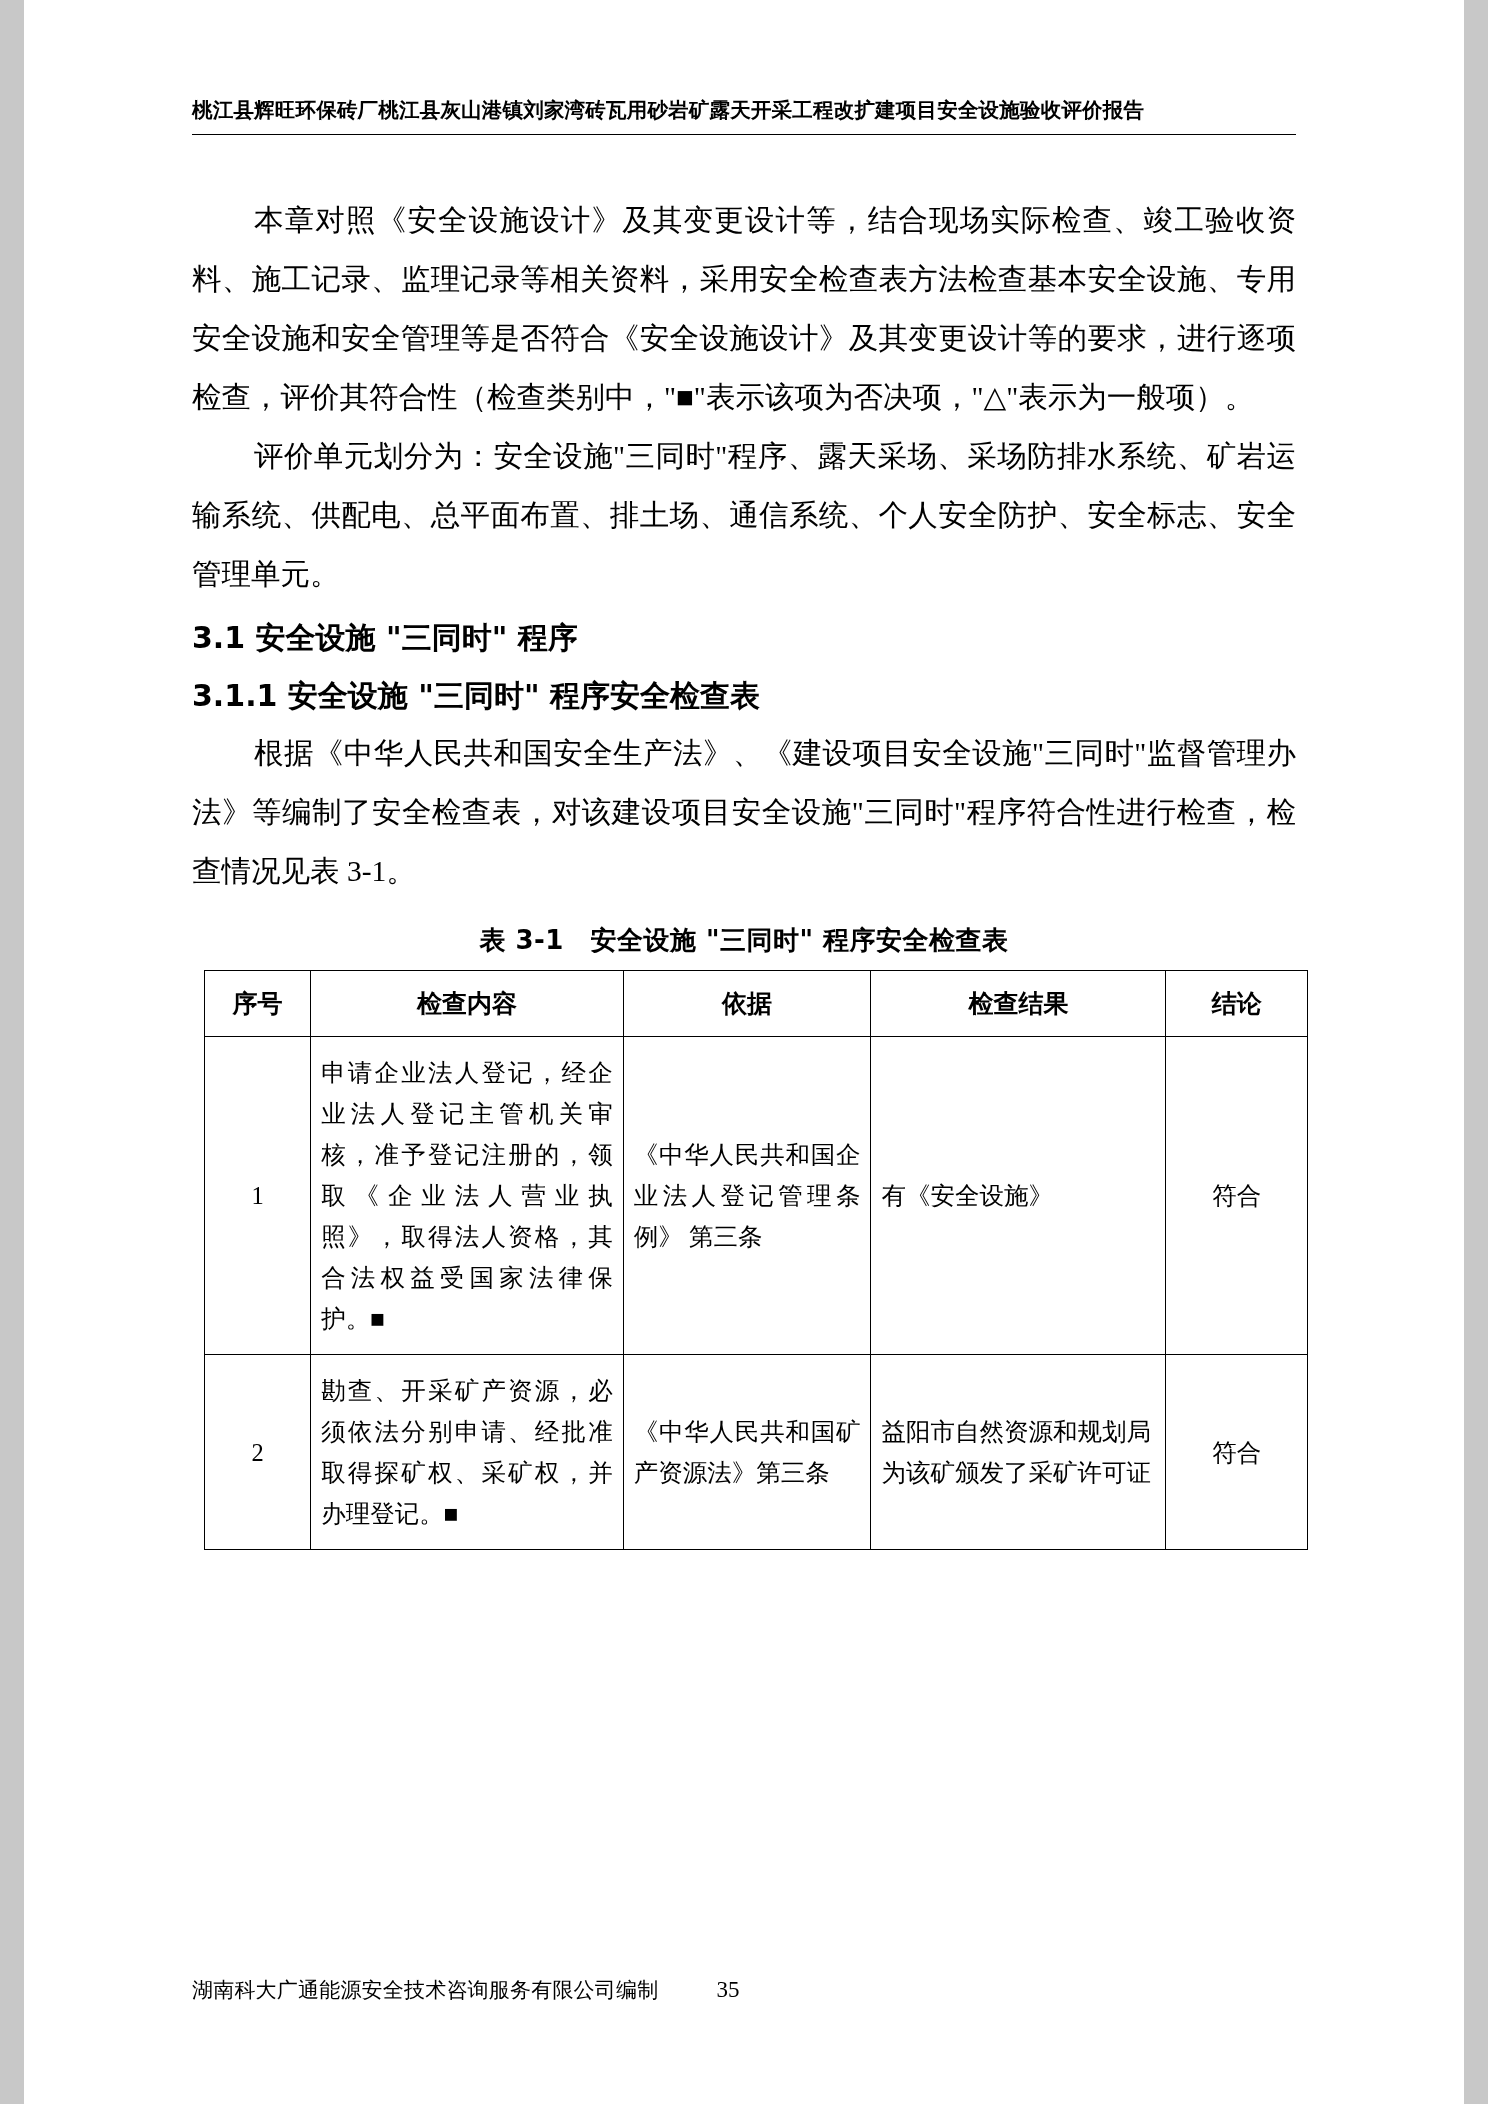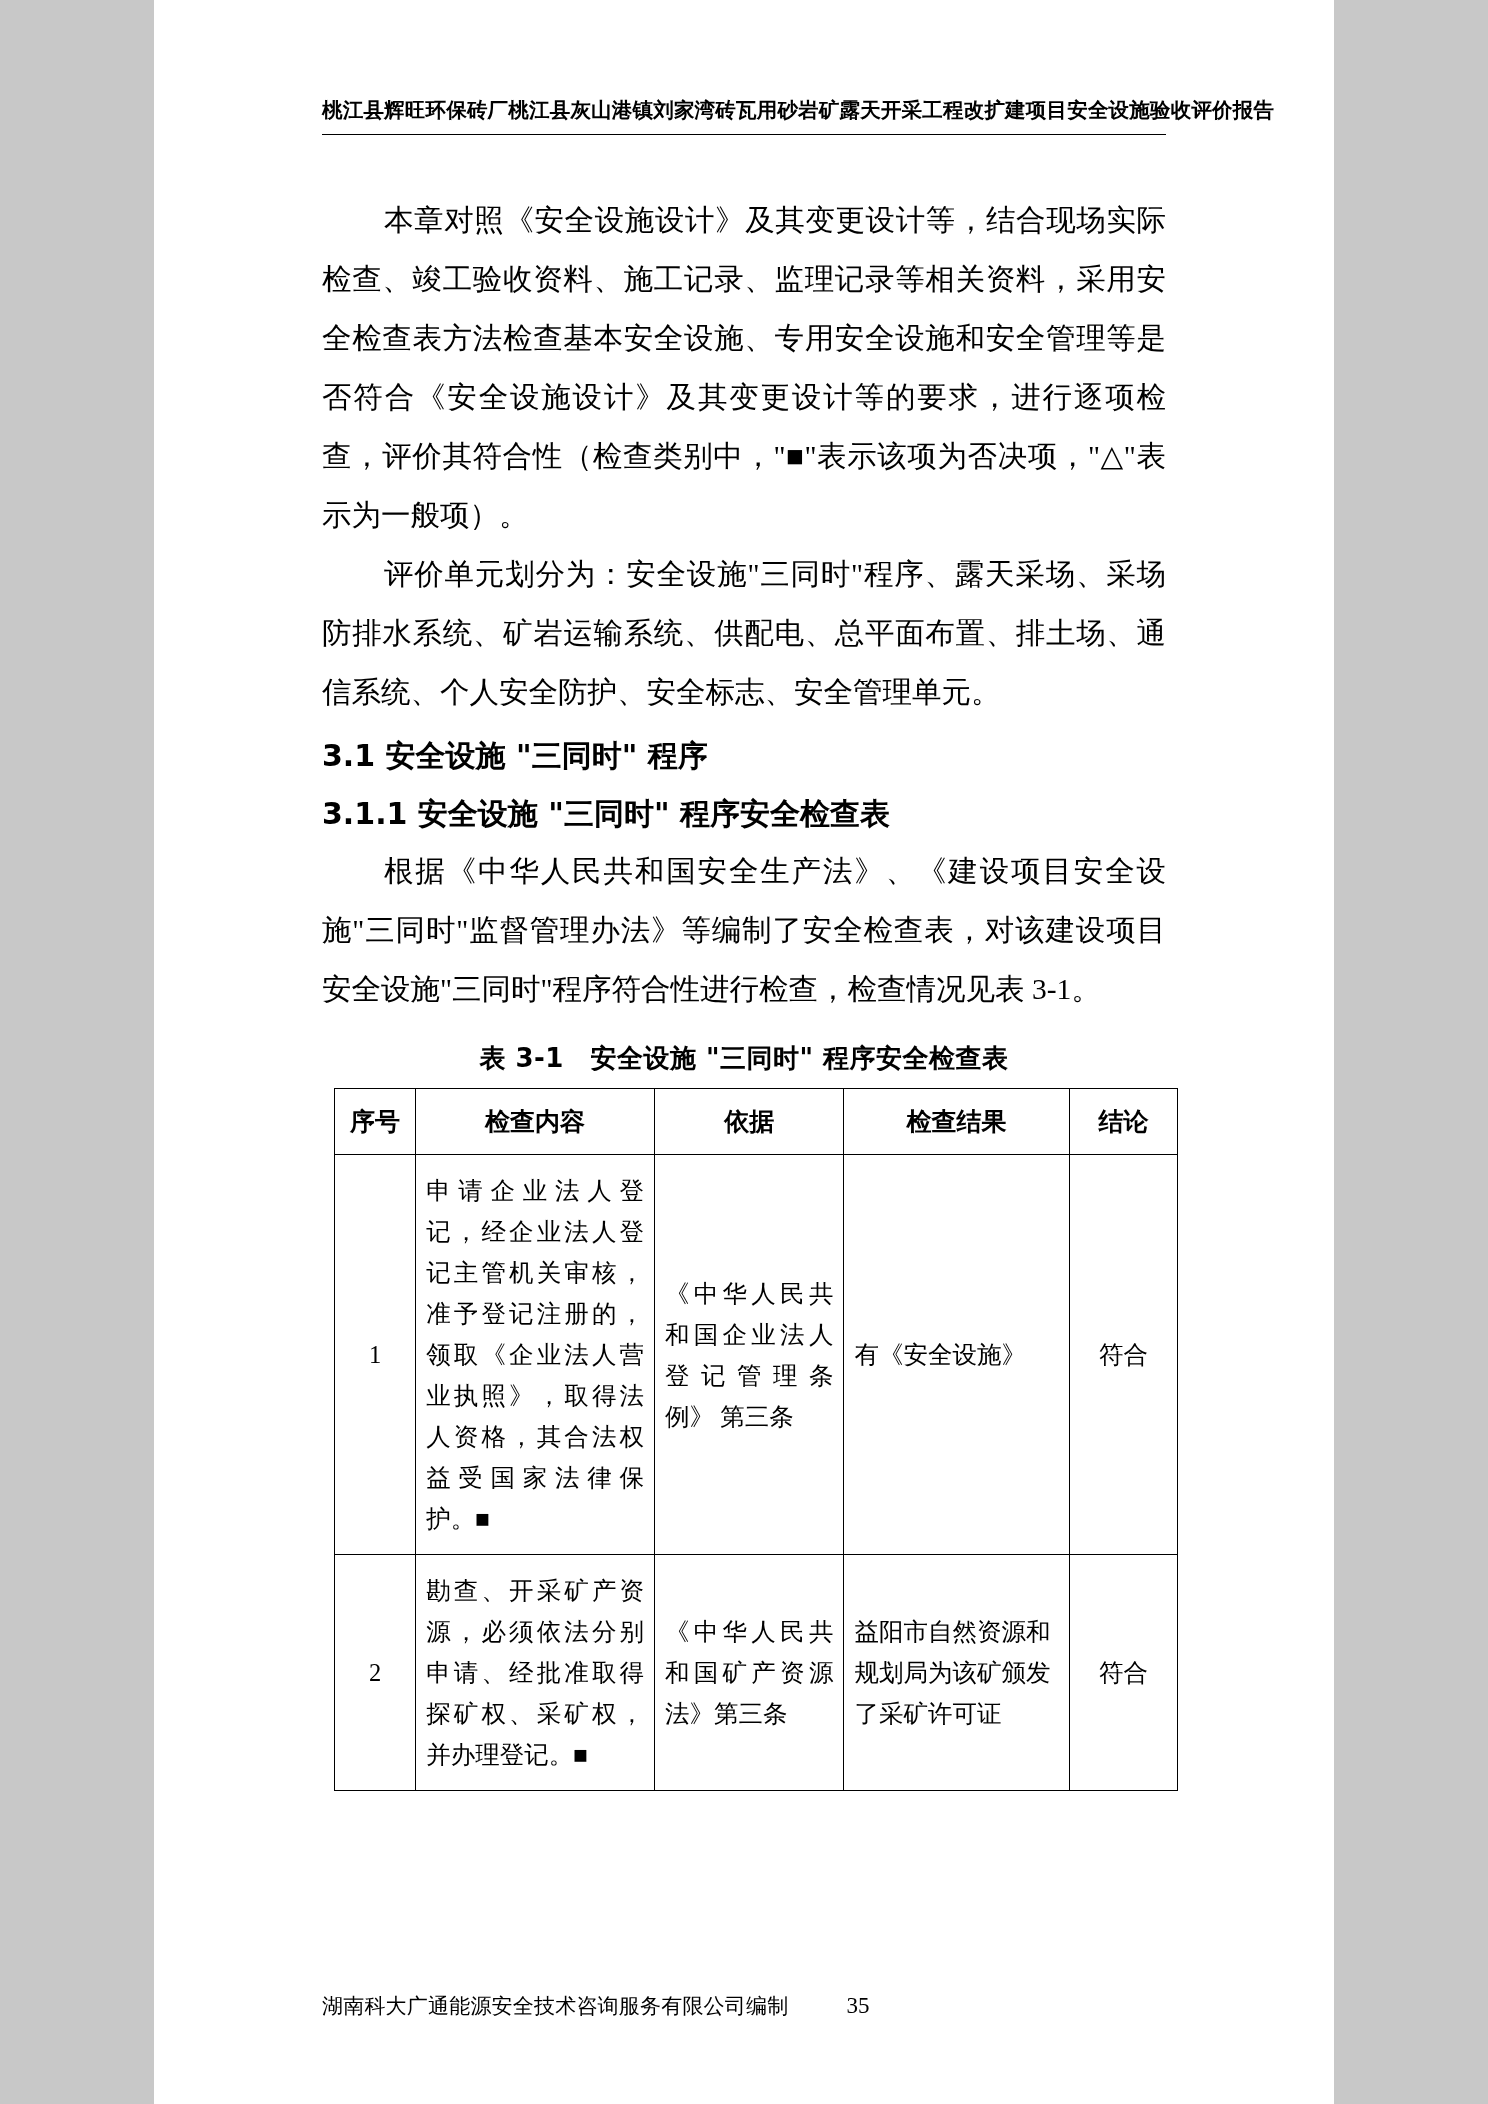--- a/index.html
+++ b/index.html
@@ -1,21 +1,21 @@
 <!DOCTYPE html>
 <html lang="zh"><head>
 <meta charset="utf-8">
 <style>
   html, body {
     margin: 0;
     padding: 0;
     background: #c8c8c8;
   }
   .page {
-    width: 1180px;
+    width: 1440px;
     height: 2104px;
     background: #ffffff;
     margin: 0 auto;
     position: relative;
     box-sizing: border-box;
     font-family: "Liberation Serif", "DejaVu Serif", serif;
     color: #000000;
     overflow: hidden;
   }
   .content {
@@ -108,21 +108,21 @@
   td.c-concl { text-align: center; }
   .col1 { width: 9%; }
   .col2 { width: 26.5%; }
   .col3 { width: 21%; }
   .col4 { width: 25%; }
   .col5 { width: 12%; }
   .footer {
     position: absolute;
     left: 168px;
     right: 168px;
-    bottom: 84px;
+    bottom: 100px;
     font-size: 21px;
     font-family: "DejaVu Sans", "Liberation Sans", sans-serif;
     display: flex;
     align-items: center;
   }
   .footer-org { letter-spacing: 0.2px; }
   .footer-page { margin-left: 58px; font-family: "Liberation Serif", serif; font-size: 23px;}
 </style>
 </head>
 <body>

